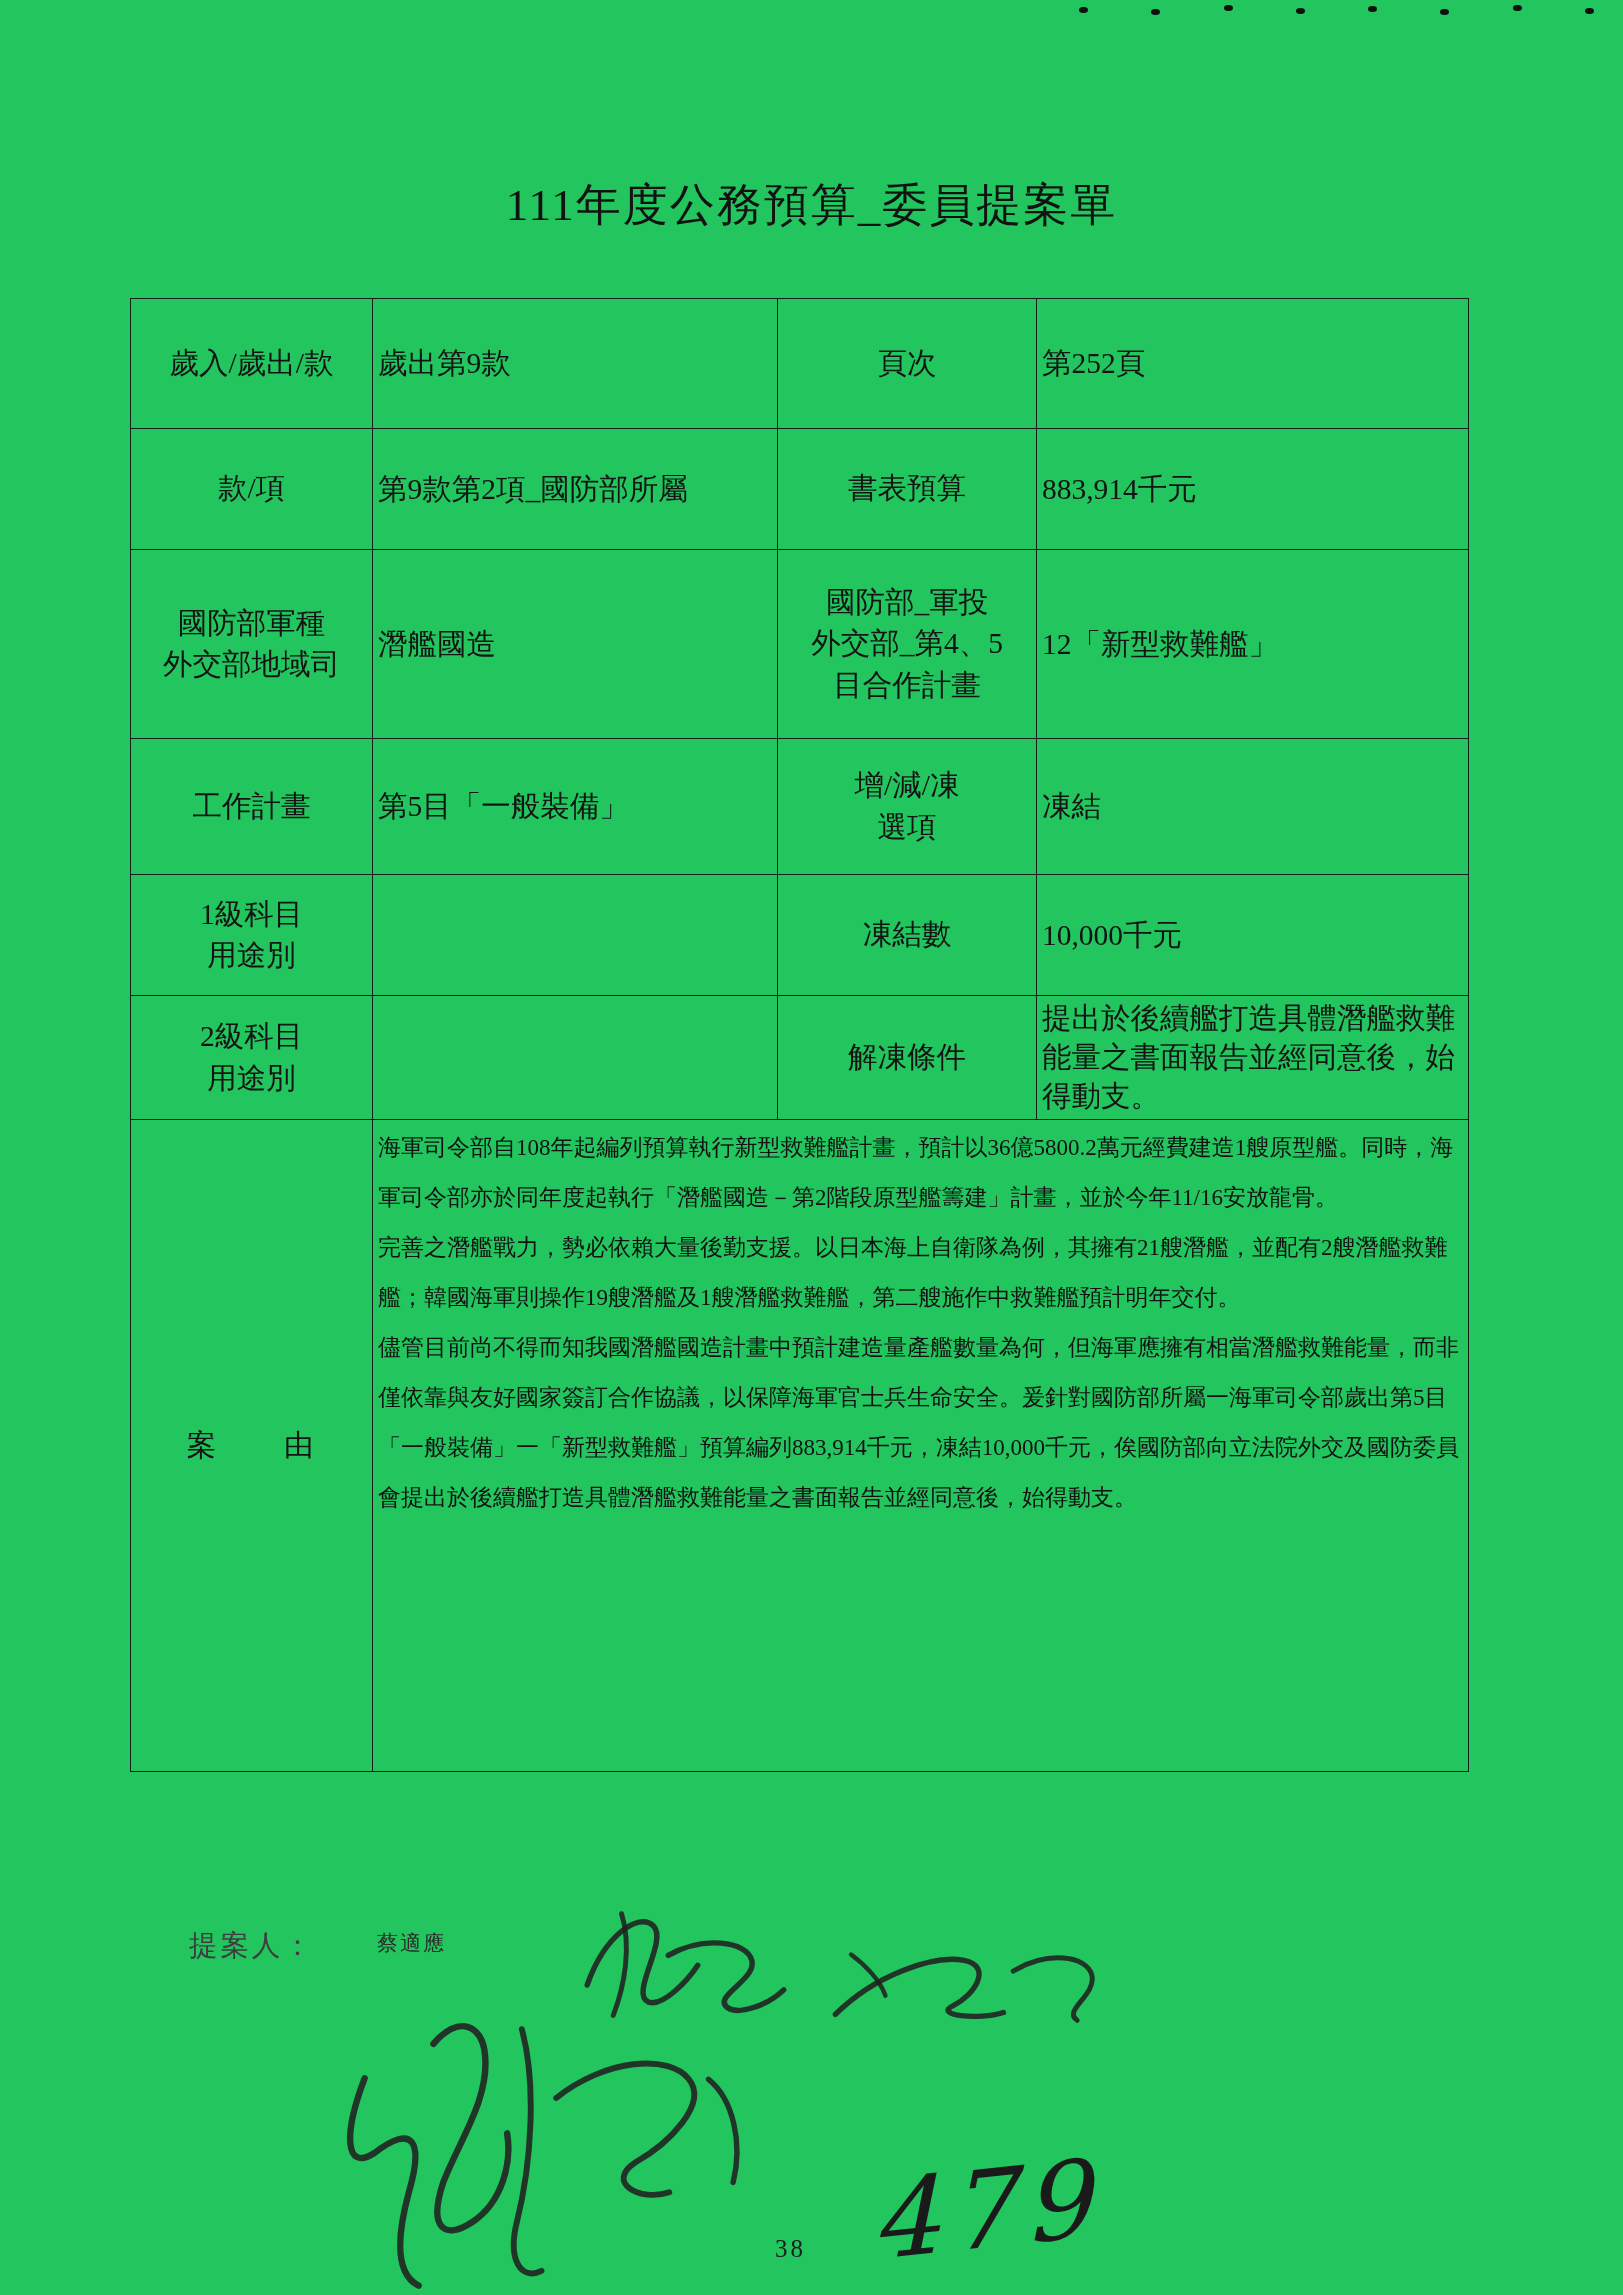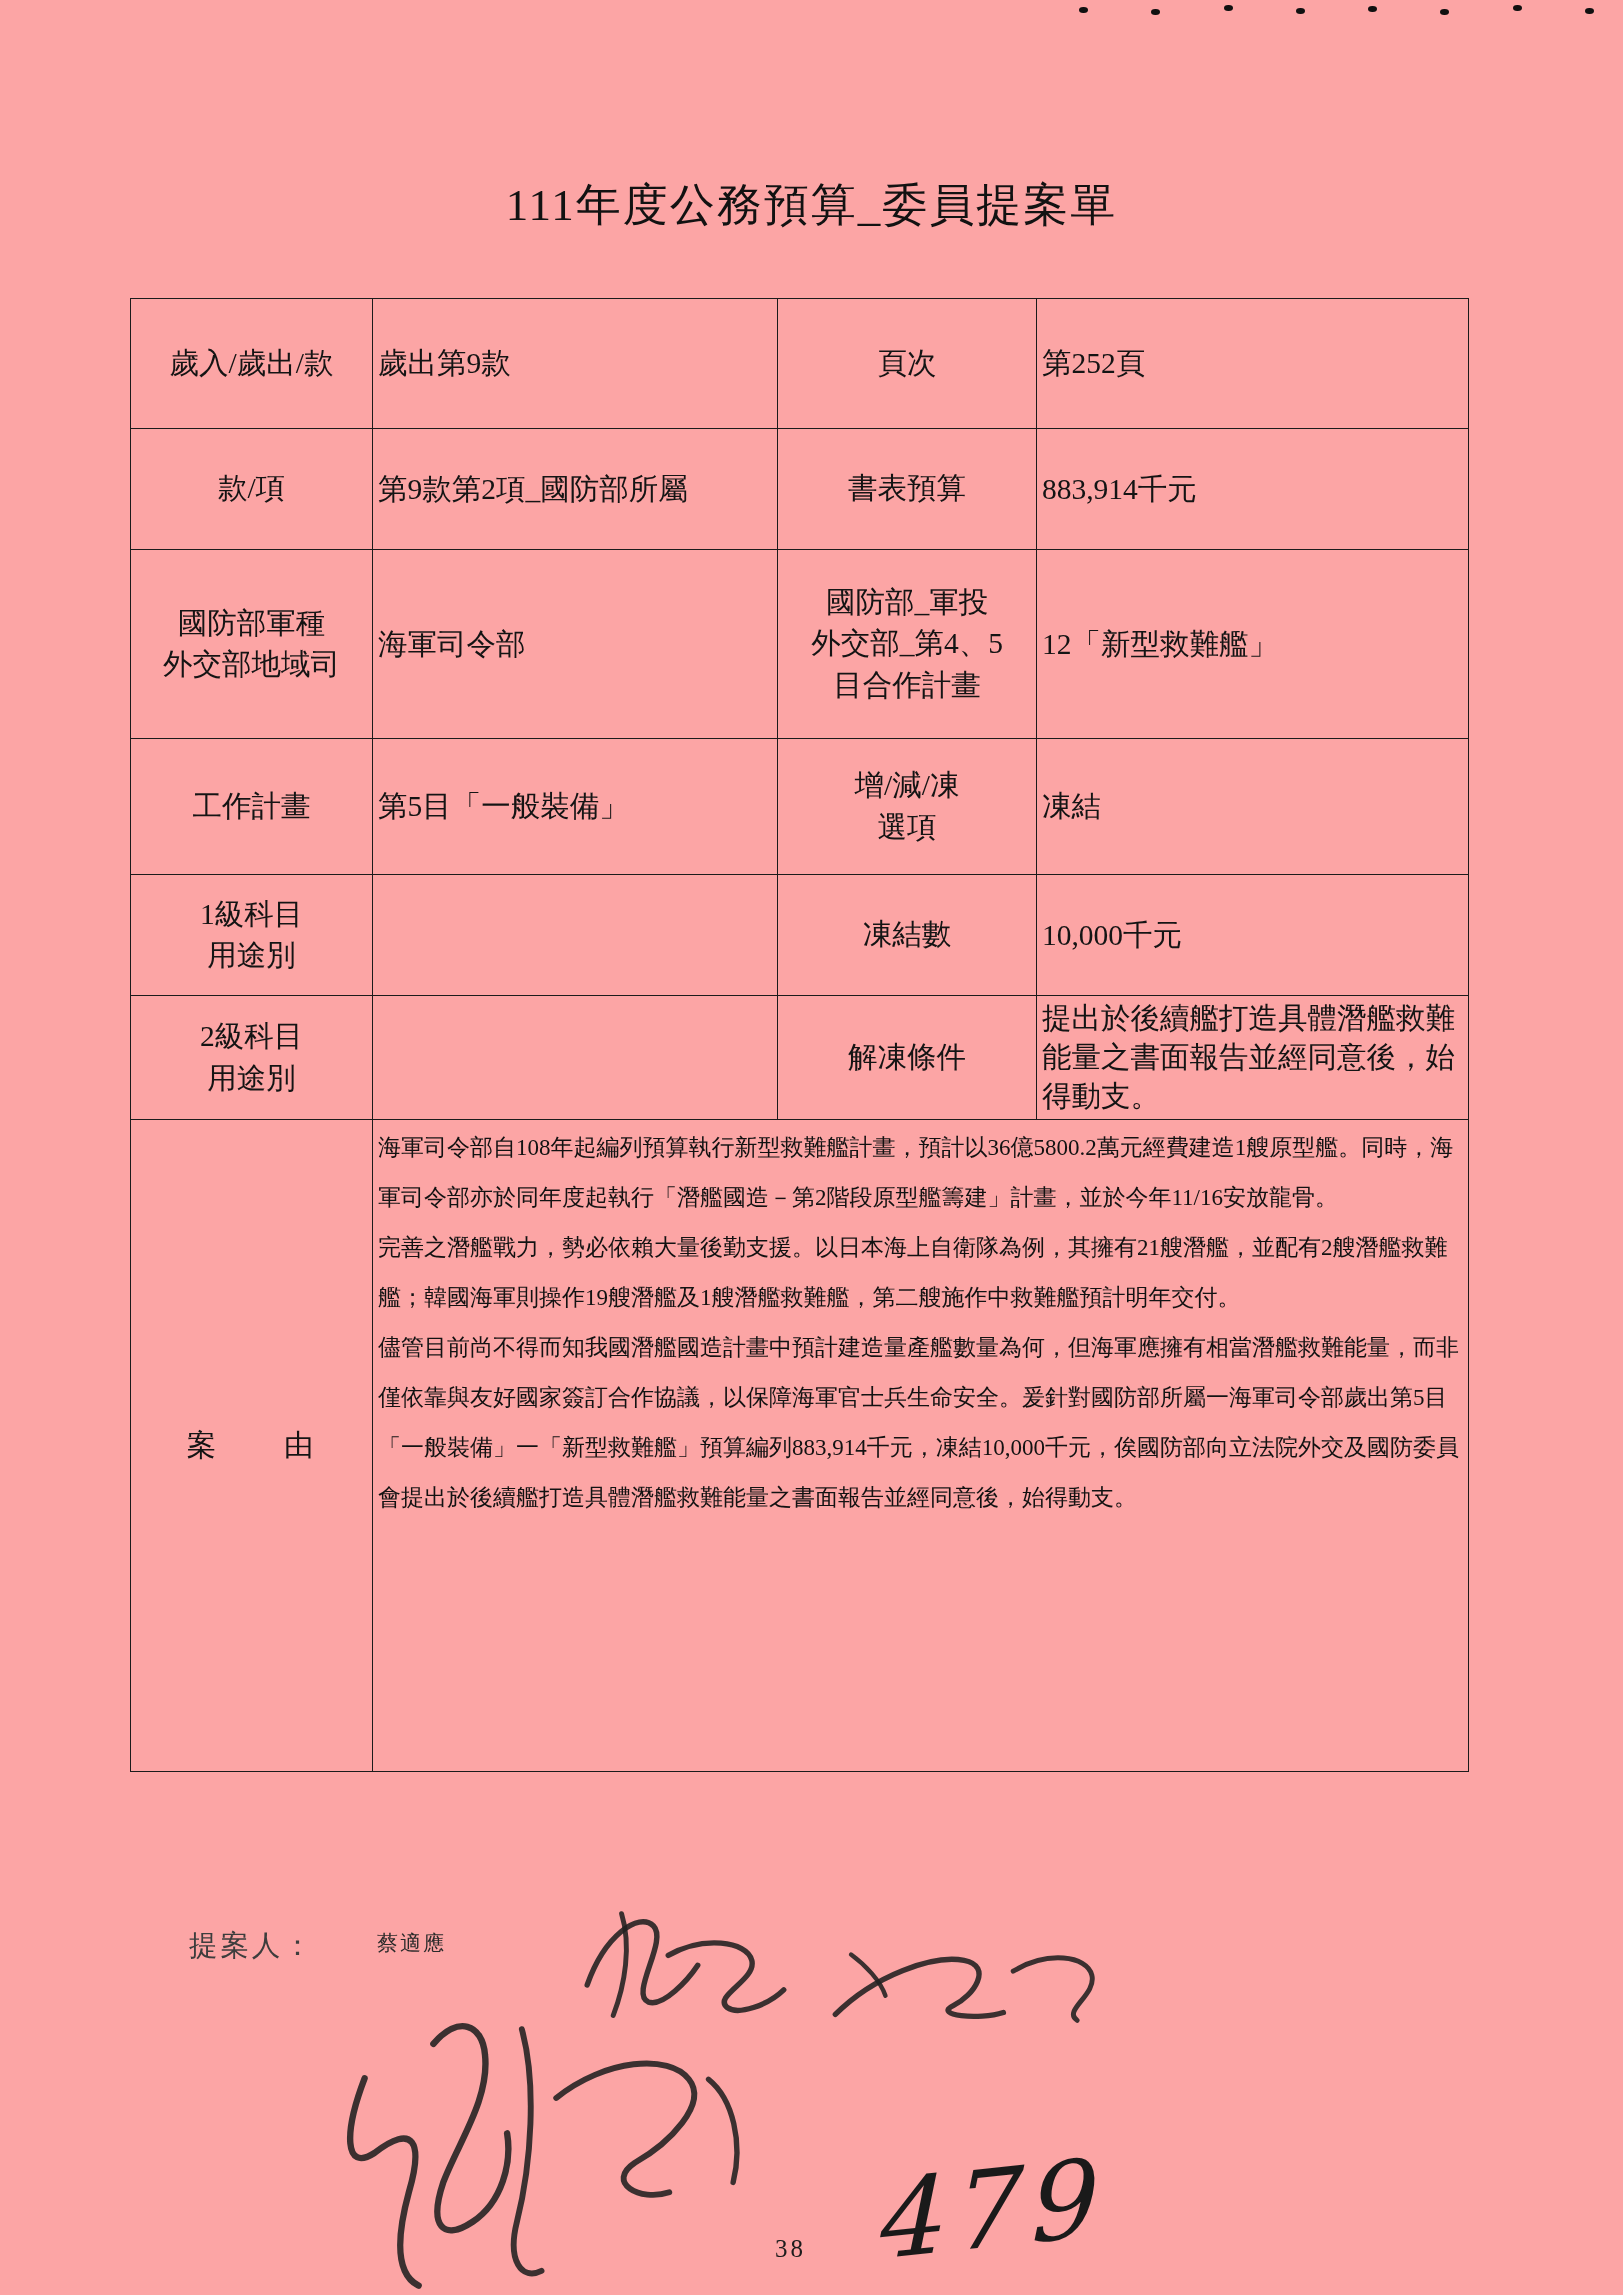--- a/index.html
+++ b/index.html
@@ -1,20 +1,20 @@
 <!DOCTYPE html>
 <html lang="zh-Hant" style="font-size:7.9px"><head>
 <meta charset="utf-8">
 <title>111年度公務預算_委員提案單</title>
 <style>
   html,body{margin:0;padding:0;background:#e8e8e8;}
   .page{
     position:relative;
     width:1623px;height:2295px;
-    background:#fca5a5;
+    background:#22c55e;
     overflow:hidden;
     color:#161616;
     font-family:"Liberation Serif","DejaVu Serif",serif;
   }
   
   .scan-dot{
     position:absolute;top:6.9px;width:8.8px;height:6.4px;
     background:#101010;border-radius:50%;
   }
   .doc-title{
@@ -124,21 +124,21 @@
       </tr>
       <tr class="r1">
         <td class="lab">款/項</td>
         <td class="val">第9款第2項_國防部所屬</td>
         <td class="lab">書表預算</td>
         <td class="val">883,914千元</td>
       </tr>
       <tr class="r2">
         <td class="lab">國防部軍種
 外交部地域司</td>
-        <td class="val">海軍司令部</td>
+        <td class="val">潛艦國造</td>
         <td class="lab">國防部_軍投
 外交部_第4、5
 目合作計畫</td>
         <td class="val">12「新型救難艦」</td>
       </tr>
       <tr class="r3">
         <td class="lab">工作計畫</td>
         <td class="val">第5目「一般裝備」</td>
         <td class="lab">增/減/凍
 選項</td>

